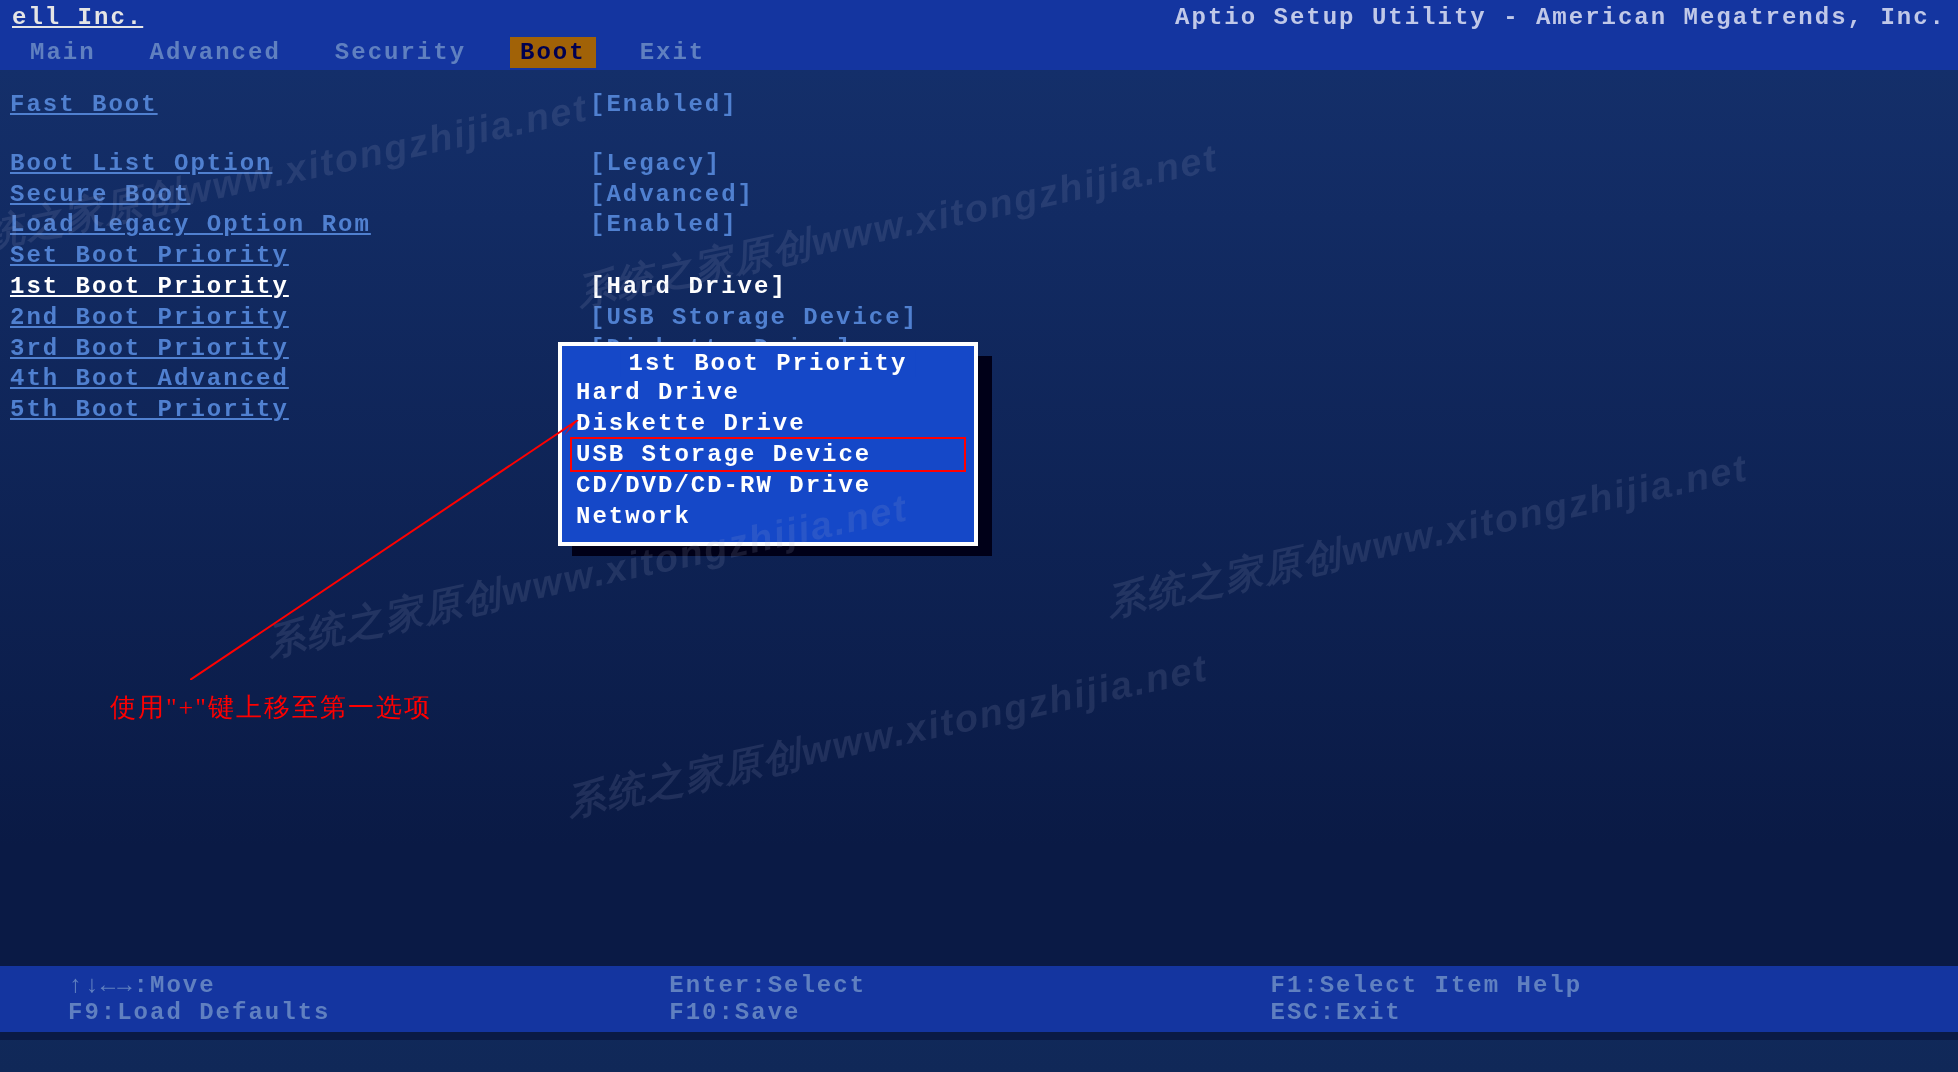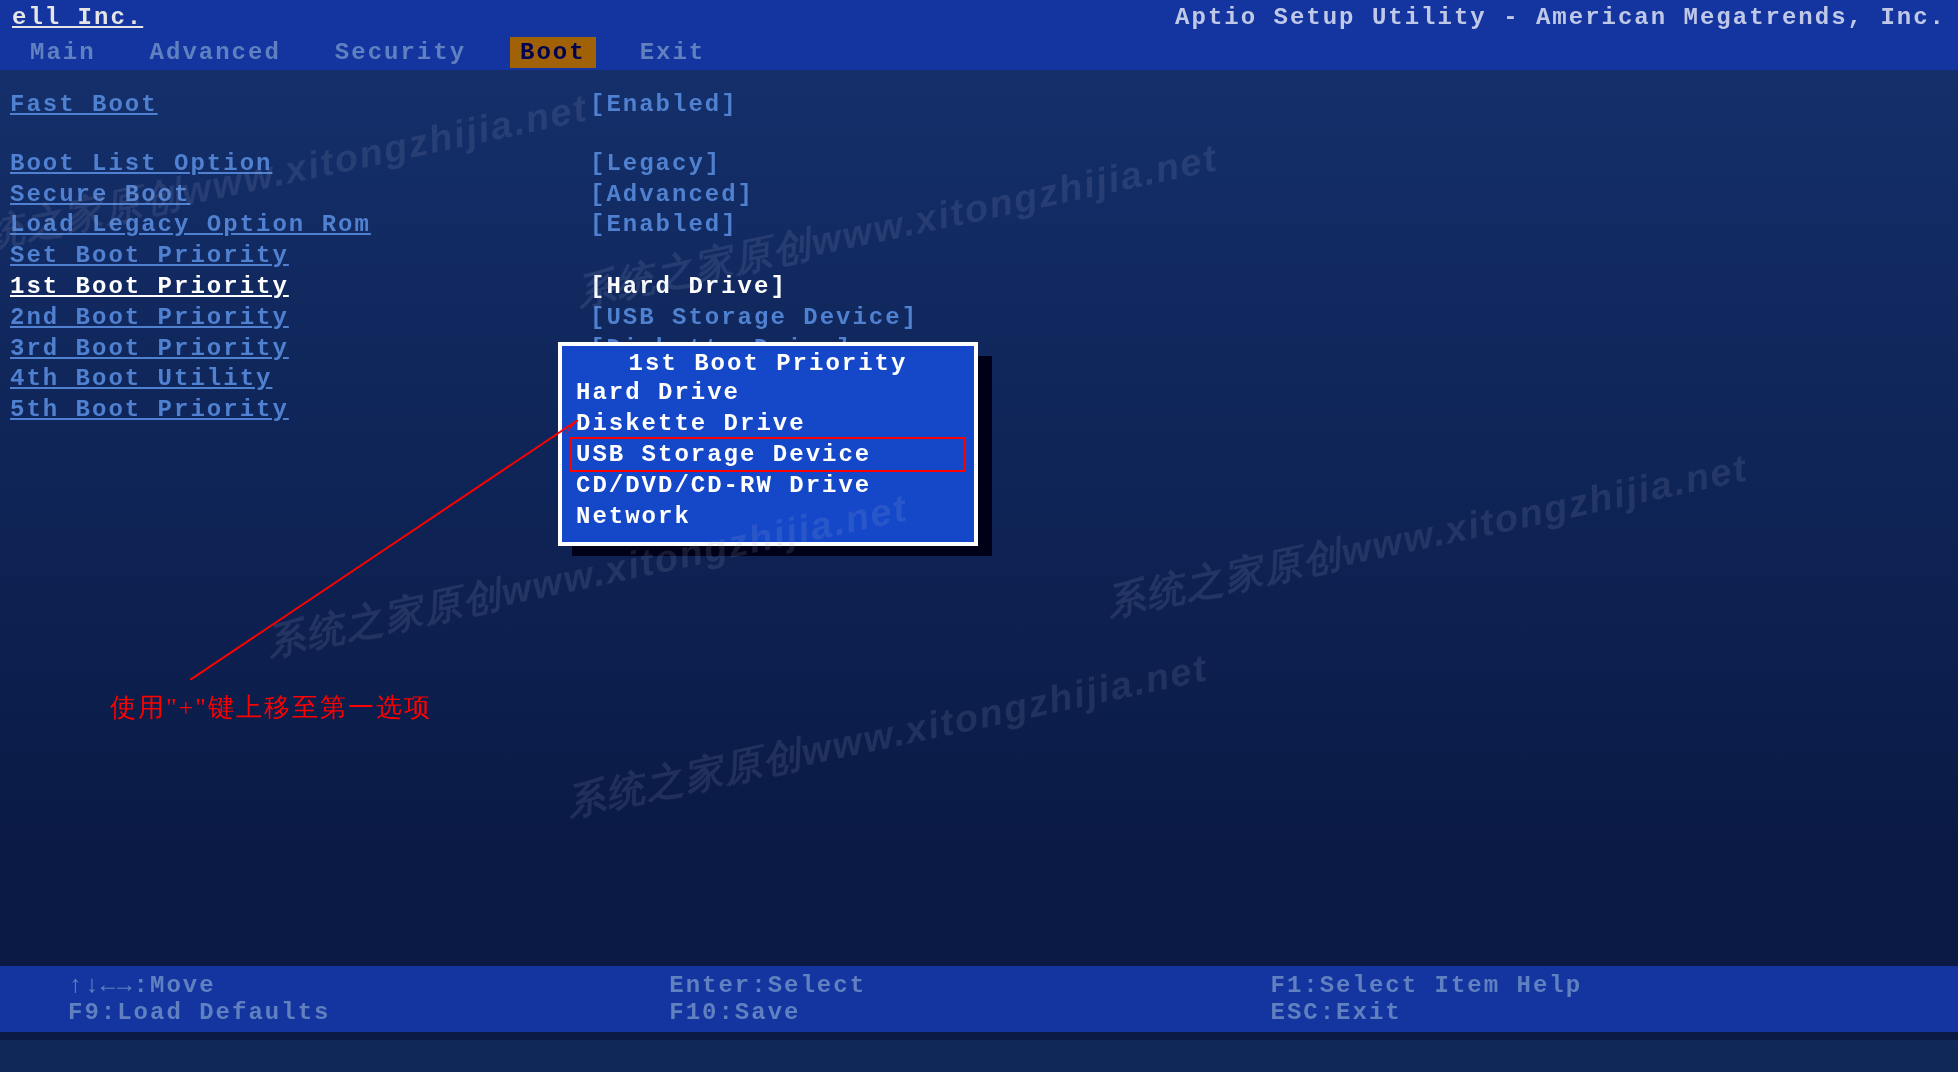--- a/index.html
+++ b/index.html
@@ -210,21 +210,21 @@
     </div>
     <div class="setting-row">
       <span class="setting-label">2nd Boot Priority</span>
       <span class="setting-value">[USB Storage Device]</span>
     </div>
     <div class="setting-row">
       <span class="setting-label">3rd Boot Priority</span>
       <span class="setting-value">[Diskette Drive]</span>
     </div>
     <div class="setting-row">
-      <span class="setting-label">4th Boot Utility</span>
+      <span class="setting-label">4th Boot Advanced</span>
       <span class="setting-value"></span>
     </div>
     <div class="setting-row">
       <span class="setting-label">5th Boot Priority</span>
       <span class="setting-value"></span>
     </div>
 
     <div class="popup-container">
       <div class="popup-shadow"></div>
       <div class="popup">

